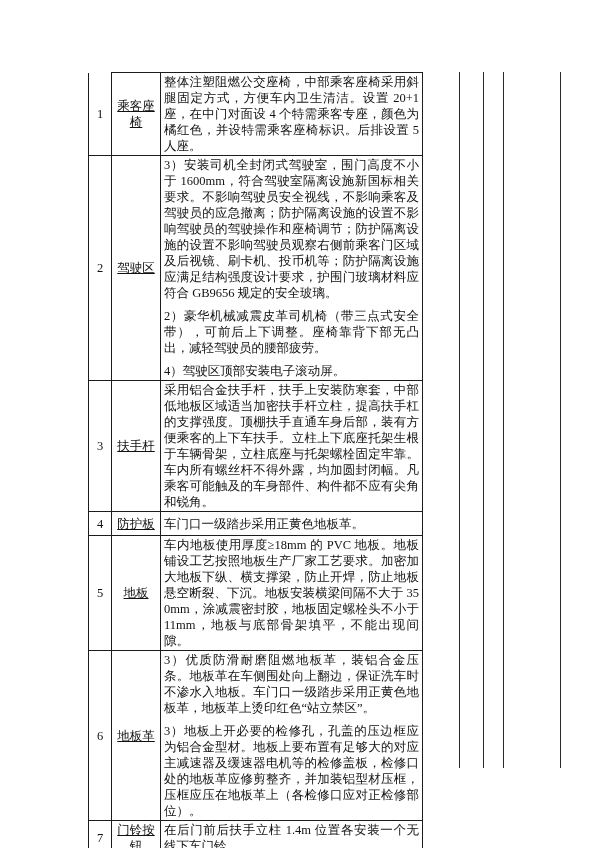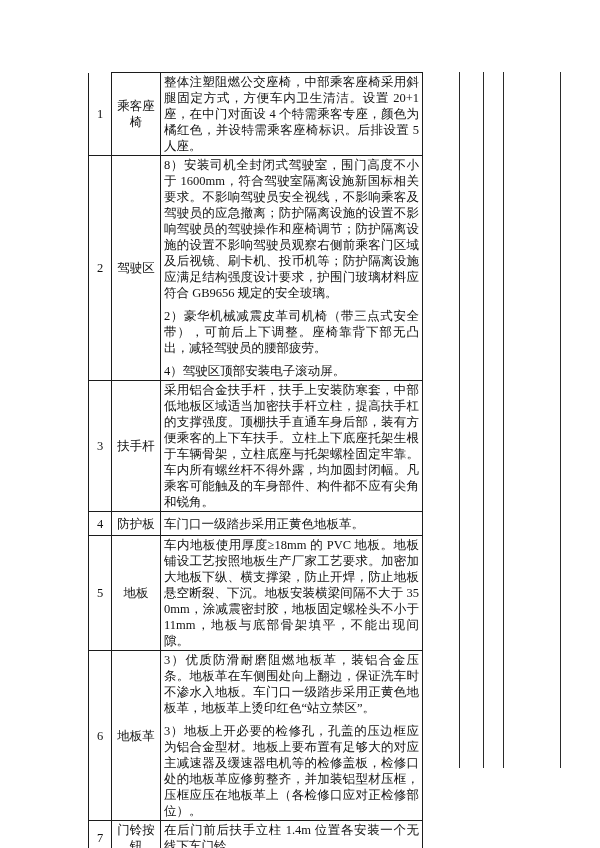--- a/index.html
+++ b/index.html
@@ -36,20 +36,21 @@
     overflow: hidden;
   }
   td.num {
     text-align: center;
     padding: 0;
   }
   td.label {
     text-align: center;
     padding: 0 2px;
     word-break: break-all;
+    text-decoration: underline;
   }
   td.desc {
     padding: 1px 3px;
   }
   td.desc p {
     margin: 0;
     text-align: justify;
     text-justify: inter-ideograph;
     word-break: break-all;
   }
@@ -94,21 +95,21 @@
         <td class="num">1</td>
         <td class="label">乘客座椅</td>
         <td class="desc">
           <p>整体注塑阻燃公交座椅，中部乘客座椅采用斜腿固定方式，方便车内卫生清洁。设置 20+1 座，在中门对面设 4 个特需乘客专座，颜色为橘红色，并设特需乘客座椅标识。后排设置 5 人座。</p>
         </td>
       </tr>
       <tr class="r2">
         <td class="num">2</td>
         <td class="label">驾驶区</td>
         <td class="desc">
-          <p>8）安装司机全封闭式驾驶室，围门高度不小于 1600mm，符合驾驶室隔离设施新国标相关要求。不影响驾驶员安全视线，不影响乘客及驾驶员的应急撤离；防护隔离设施的设置不影响驾驶员的驾驶操作和座椅调节；防护隔离设施的设置不影响驾驶员观察右侧前乘客门区域及后视镜、刷卡机、投币机等；防护隔离设施应满足结构强度设计要求，护围门玻璃材料应符合 GB9656 规定的安全玻璃。</p>
+          <p>3）安装司机全封闭式驾驶室，围门高度不小于 1600mm，符合驾驶室隔离设施新国标相关要求。不影响驾驶员安全视线，不影响乘客及驾驶员的应急撤离；防护隔离设施的设置不影响驾驶员的驾驶操作和座椅调节；防护隔离设施的设置不影响驾驶员观察右侧前乘客门区域及后视镜、刷卡机、投币机等；防护隔离设施应满足结构强度设计要求，护围门玻璃材料应符合 GB9656 规定的安全玻璃。</p>
           <p>2）豪华机械减震皮革司机椅（带三点式安全带），可前后上下调整。座椅靠背下部无凸出，减轻驾驶员的腰部疲劳。</p>
           <p>4）驾驶区顶部安装电子滚动屏。</p>
         </td>
       </tr>
       <tr class="r3">
         <td class="num">3</td>
         <td class="label">扶手杆</td>
         <td class="desc">
           <p>采用铝合金扶手杆，扶手上安装防寒套，中部低地板区域适当加密扶手杆立柱，提高扶手杠的支撑强度。顶棚扶手直通车身后部，装有方便乘客的上下车扶手。立柱上下底座托架生根于车辆骨架，立柱底座与托架螺栓固定牢靠。车内所有螺丝杆不得外露，均加圆封闭幅。凡乘客可能触及的车身部件、构件都不应有尖角和锐角。</p>
         </td>

